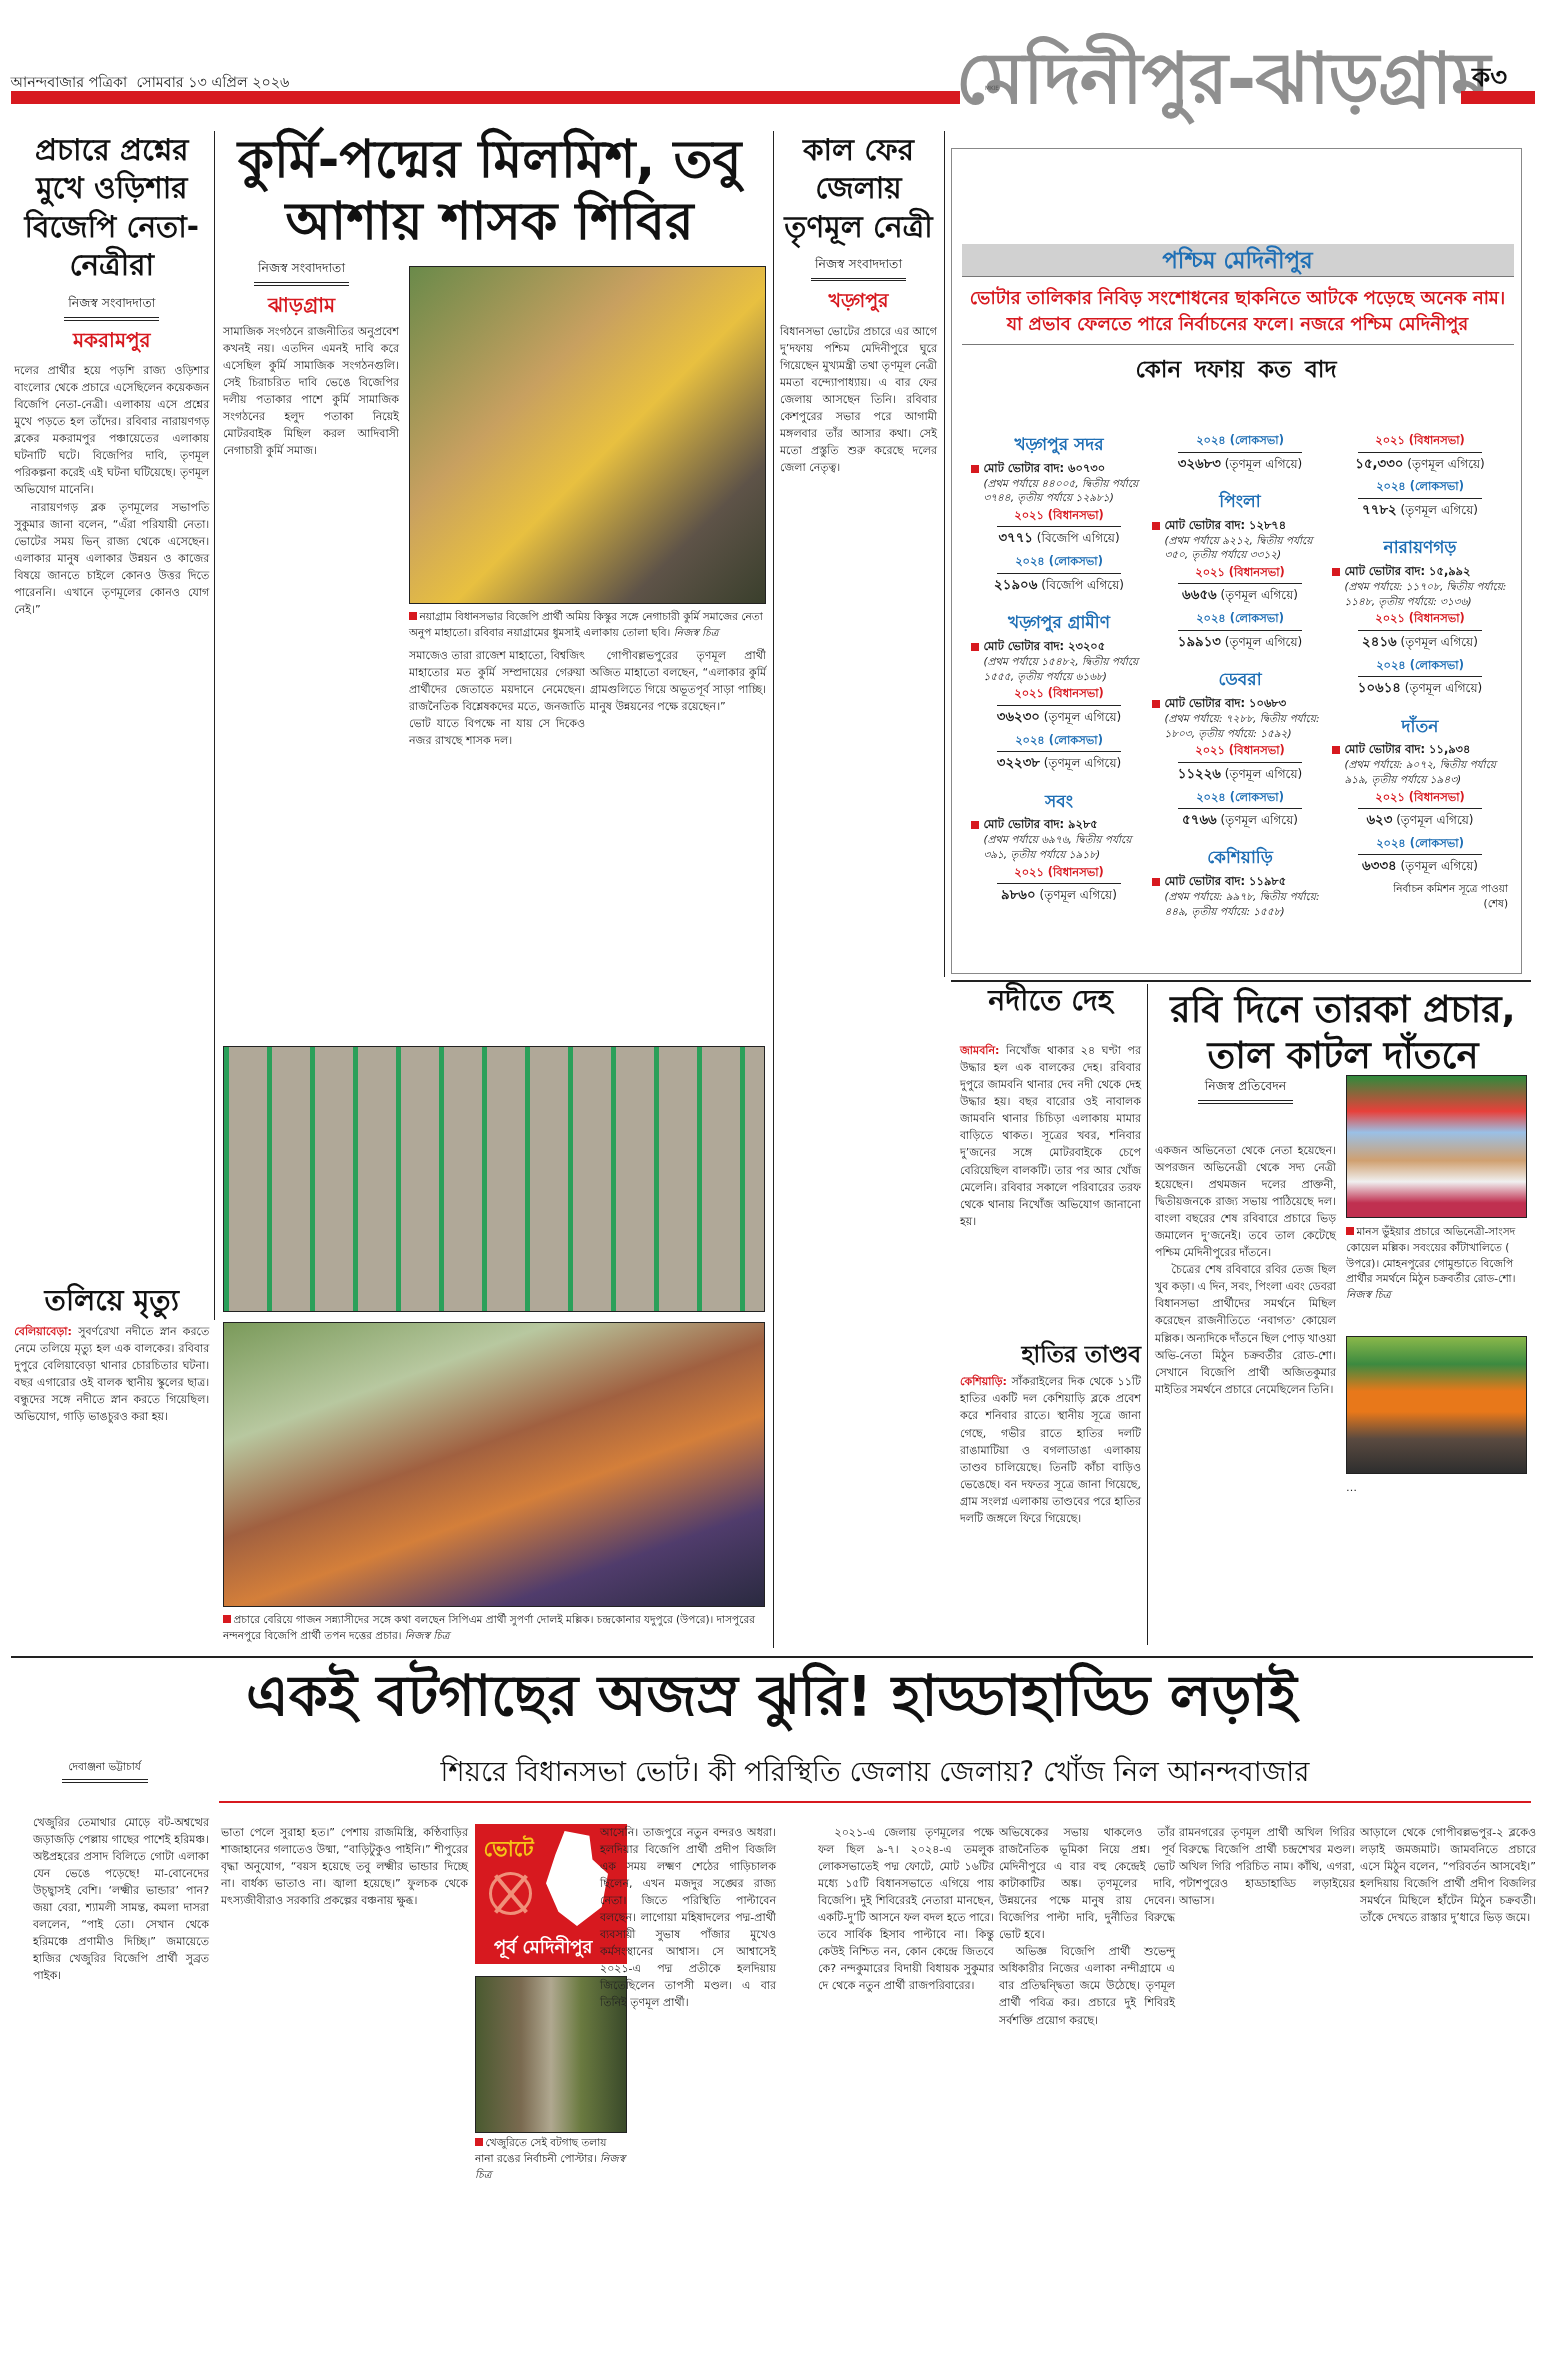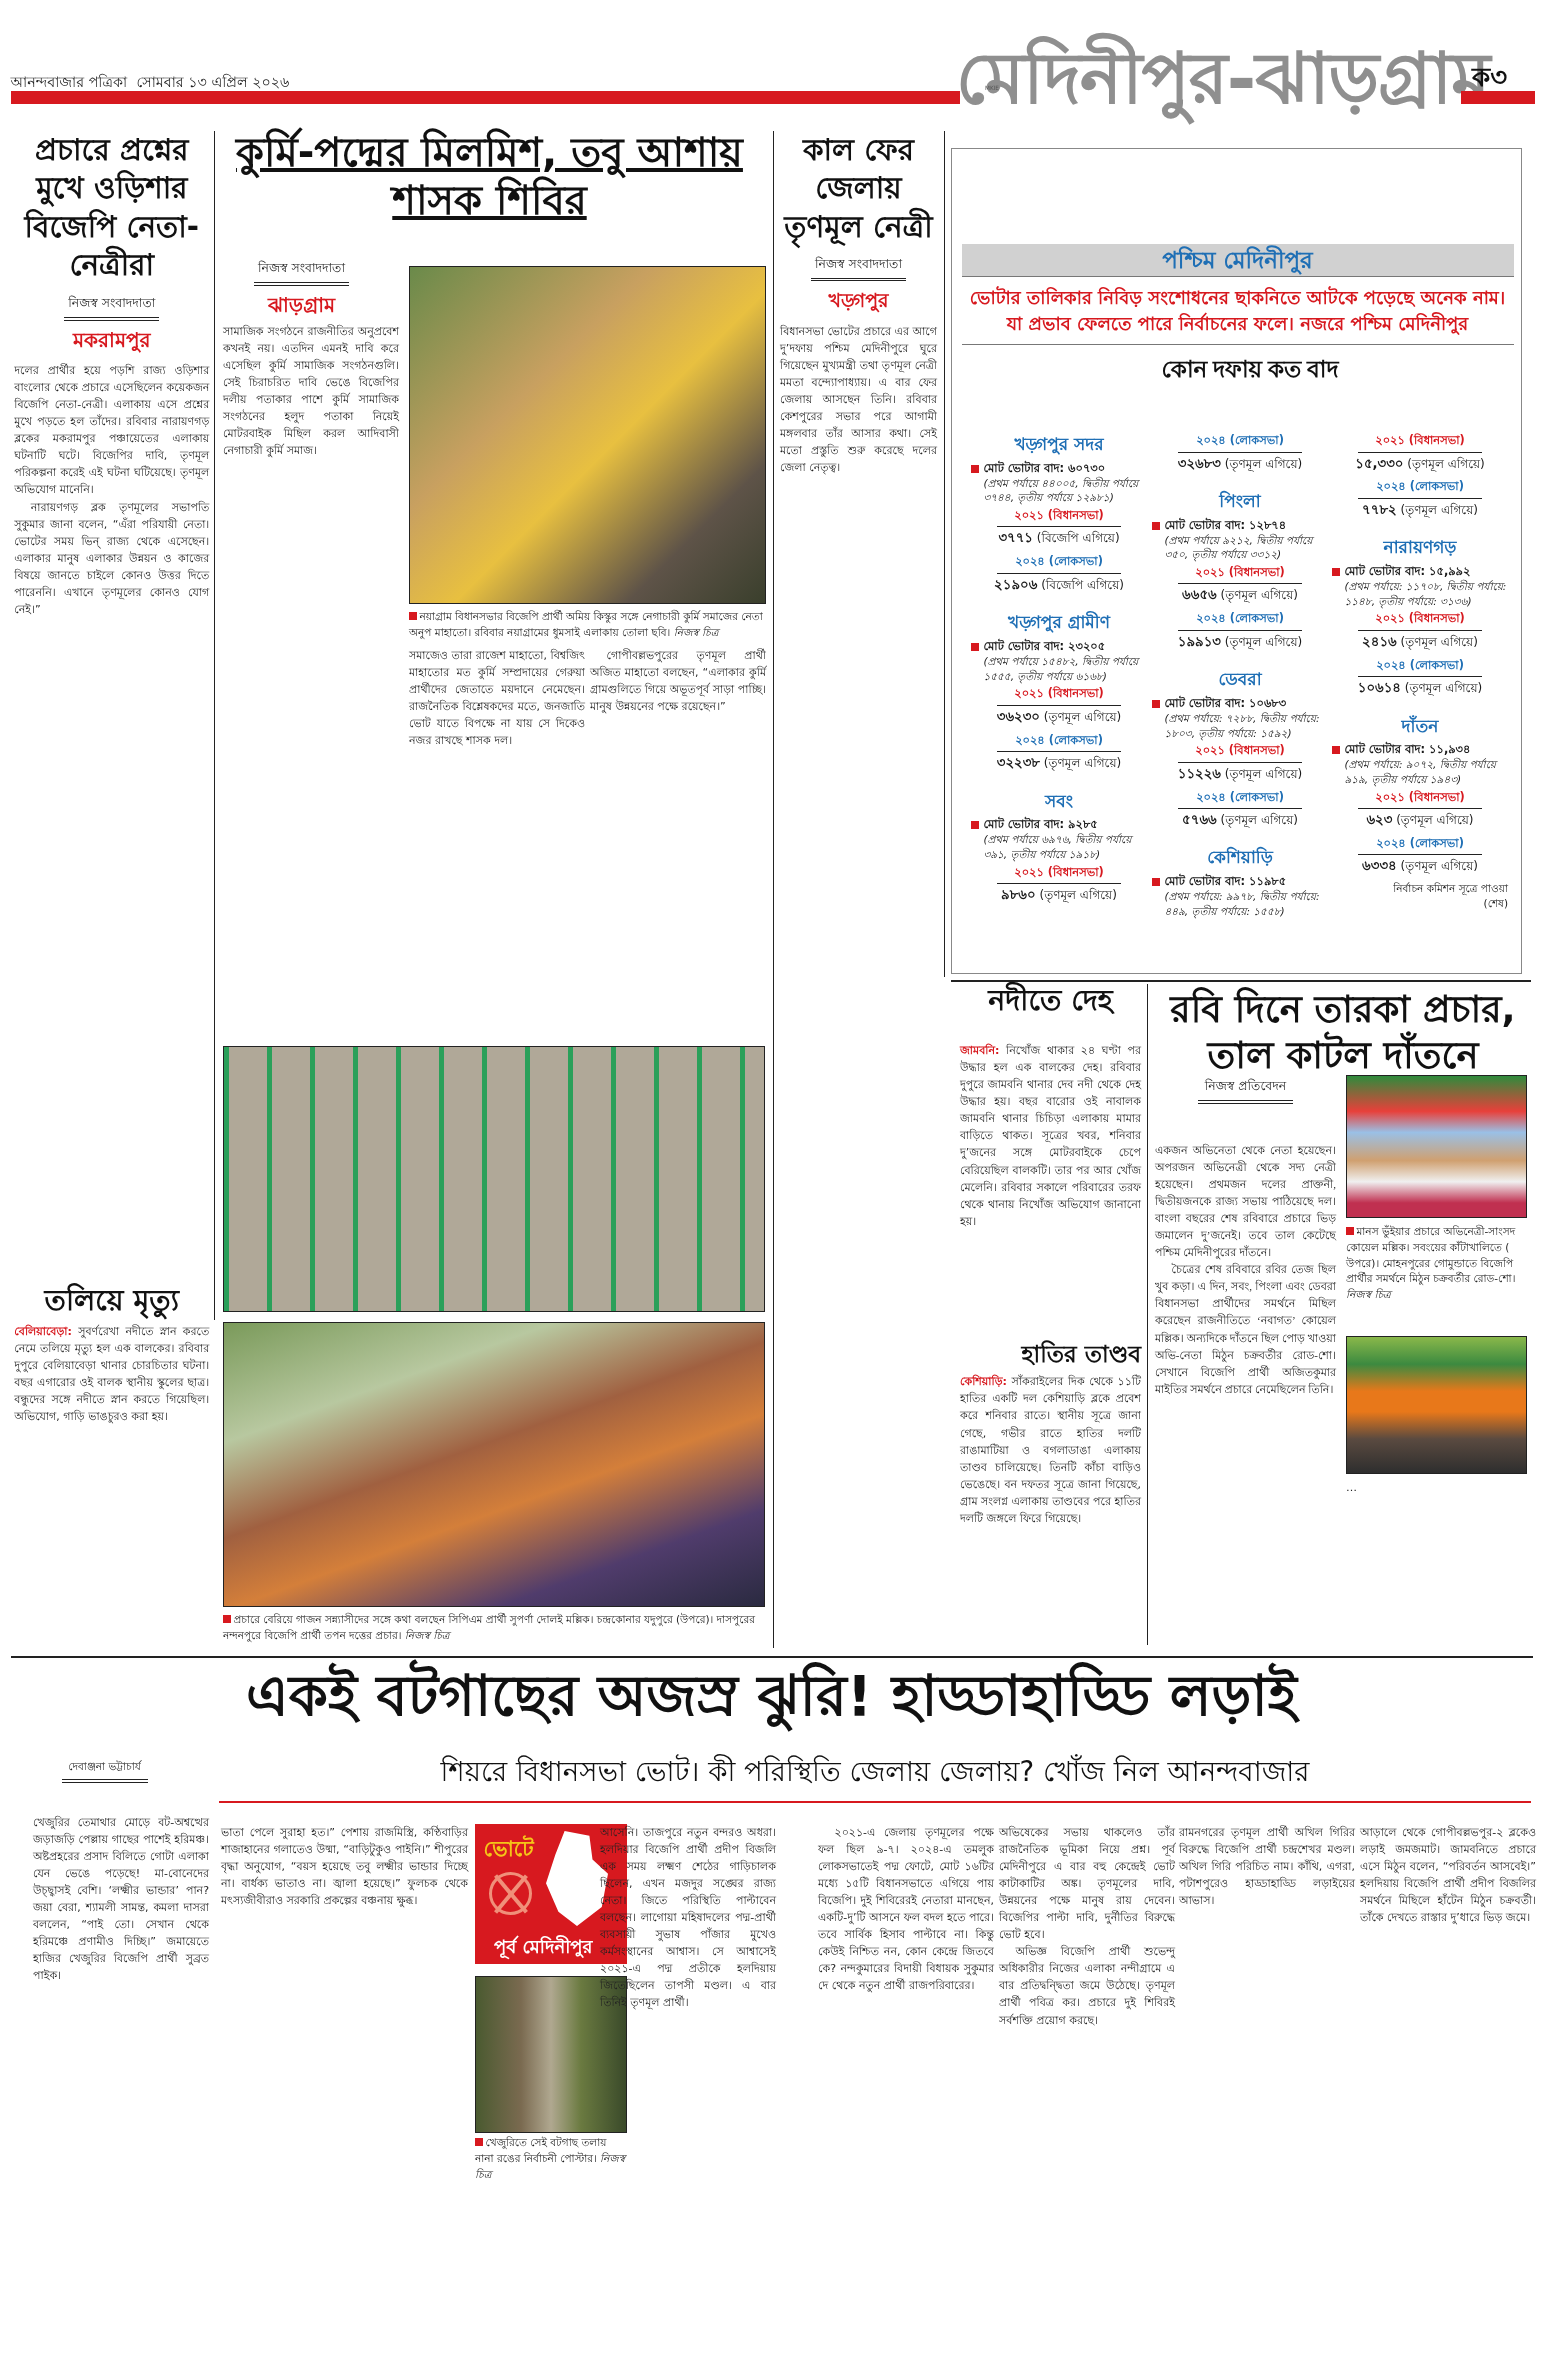--- a/index.html
+++ b/index.html
@@ -24,21 +24,21 @@
   .caption .sq { display: inline-block; width: 7.6px; height: 7.6px; background: #d7191f; margin-right: 2.9px; }
   .caption em { font-style: italic; }
   
   .infobox { position: absolute; left: 951px; top: 148px; width: 571px; height: 826px; border: 1.4px solid #888; background: #fff; }
   .brand { position: absolute; left: 86px; top: 16.6px; font-family: "DejaVu Sans", sans-serif; font-weight: bold; font-size: 57px; line-height: 1.1; }
   .brand .red { color: #d7191f; }
   .brand .dots { font-size: 19px; color: #444; }
   .district-band { position: absolute; left: 9.5px; top: 95px; width: 552px; height: 33px; background: #d1d1d1; border-bottom: 1.9px solid #777; text-align: center; font-family: "DejaVu Sans", sans-serif; font-weight: bold; font-size: 23px; color: #1f6fb5; line-height: 33px; }
   .deck { position: absolute; left: 9.5px; top: 136px; width: 552px; text-align: center; font-family: "DejaVu Sans", sans-serif; font-weight: bold; font-size: 18px; color: #d7191f; line-height: 1.45; }
   .deck-rule { position: absolute; left: 9.5px; top: 195px; width: 552px; border-top: 1.4px solid #777; }
-  .box-title { position: absolute; left: 22px; top: 202px; width: 552px; text-align: center; font-family: Liberation Serif, serif; font-weight: bold; font-size: 23px; color: #111; }
+  .box-title { position: absolute; left: 8px; top: 202px; width: 552px; text-align: center; font-family: Liberation Mono, monospace; font-weight: bold; font-size: 23px; color: #111; }
   .constcol { position: absolute; top: 238px; width: 176px; font-family: "DejaVu Sans", sans-serif; margin-top: 44px; }
   .const { margin-bottom: 12.4px; }
   .const h4 { text-align: center; color: #1f6fb5; font-size: 17px; font-weight: bold; margin-bottom: 1.9px; }
   .const .total { font-size: 11.4px; font-weight: bold; padding-left: 12.4px; position: relative; line-height: 1.3; }
   .const .total::before { content: ""; position: absolute; left: 0; top: 3.8px; width: 8px; height: 8px; background: #d7191f; }
   .const .phases { font-size: 10.5px; font-style: italic; padding-left: 12.4px; line-height: 1.4; margin-bottom: 1.9px; }
   .const .yr { text-align: center; font-weight: bold; font-size: 11.4px; width: 70%; margin: 1px auto 1px; border-bottom: 1px solid #222; padding-bottom: 0.5px; }
   .const .yr.red { color: #d7191f; }
   .const .yr.blue { color: #1f6fb5; }
   .const .val { text-align: center; font-size: 12px; margin-bottom: 2.9px; }
@@ -84,21 +84,21 @@
 </div>
 <div class="vrule" style="left:214px; top:131px; height:1189px;"></div>
 
 <div class="abs" style="left:14.3px; top:1284px; width:195px;">
   <div class="headline" style="font-size:28.5px; text-align:center;">তলিয়ে মৃত্যু</div>
   <div class="body" style="margin-top:4.8px;">
     <p style="text-indent:0;"><span class="lead">বেলিয়াবেড়া:</span> <span>সুবর্ণরেখা নদীতে স্নান করতে নেমে তলিয়ে মৃত্যু হল এক বালকের। রবিবার দুপুরে বেলিয়াবেড়া থানার চোরচিতার ঘটনা। বছর এগারোর ওই বালক স্থানীয় স্কুলের ছাত্র। বন্ধুদের সঙ্গে নদীতে স্নান করতে গিয়েছিল। অভিযোগ, গাড়ি ভাঙচুরও করা হয়।</span></p>
   </div>
 </div>
 
-<div class="abs headline" style="left:223px; top:128px; width:533px; font-size:40px; text-align:center; line-height:1.2;text-decoration:underline;">কুর্মি-পদ্মের মিলমিশ, তবু আশায় শাসক শিবির</div>
+<div class="abs headline" style="left:223px; top:128px; width:533px; font-size:52px; text-align:center; line-height:1.2;">কুর্মি-পদ্মের মিলমিশ, তবু আশায় শাসক শিবির</div>
 <div class="abs" style="left:247px; top:259px; width:109px;">
   <div class="byline">নিজস্ব সংবাদদাতা</div>
   <div class="byline-rule" style="width:95px;"></div>
   <div class="dateline" style="font-size:20px;">ঝাড়গ্রাম</div>
 </div>
 <div class="abs body" style="left:223px; top:323px; width:176px;">
   <p style="text-indent:0;">সামাজিক সংগঠনে রাজনীতির অনুপ্রবেশ কখনই নয়। এতদিন এমনই দাবি করে এসেছিল কুর্মি সামাজিক সংগঠনগুলি। সেই চিরাচরিত দাবি ভেঙে বিজেপির দলীয় পতাকার পাশে কুর্মি সামাজিক সংগঠনের হলুদ পতাকা নিয়েই মোটরবাইক মিছিল করল আদিবাসী নেগাচারী কুর্মি সমাজ।</p>
 </div>
 <div class="photo ph-green" style="left:409px; top:266px; width:357px; height:338px;"></div>
 <div class="abs caption" style="left:409px; top:609px; width:357px;">

